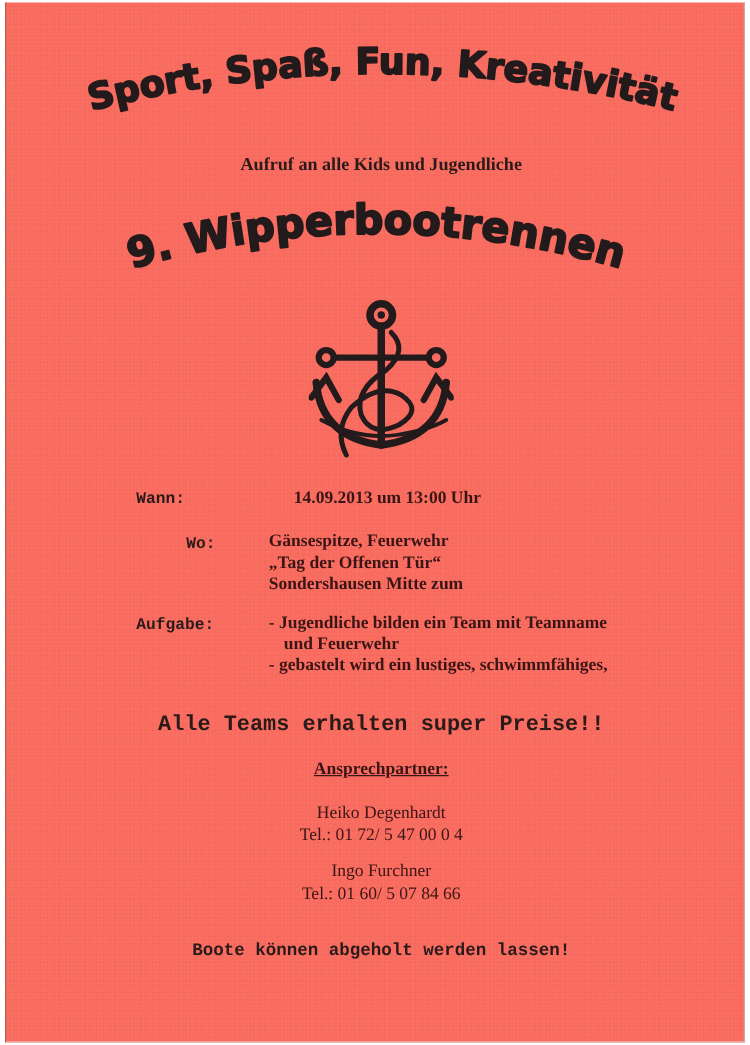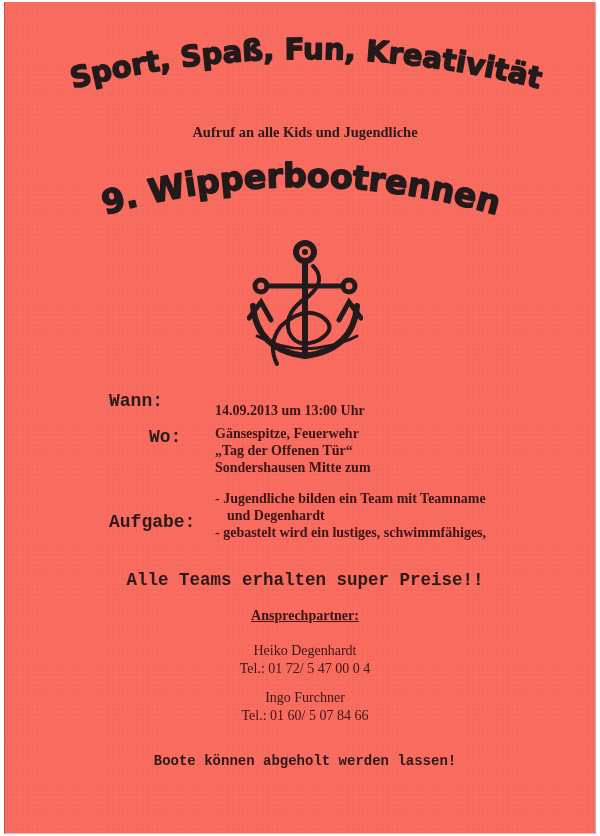--- a/index.html
+++ b/index.html
@@ -57,21 +57,21 @@
       left: 242px;
       top: 238px;
       width: 116px;
       height: 134px;
     }
     .label {
       position: absolute;
       left: 104px;
       font-family: "Liberation Mono", monospace;
       font-weight: bold;
-      font-size: 18px;
+      font-size: 13px;
       color: #2a1a1a;
     }
     .value {
       position: absolute;
       left: 210px;
       font-family: "Liberation Serif", serif;
       font-weight: bold;
       font-size: 14px;
       color: #3a1515;
       line-height: 17px;
@@ -159,35 +159,35 @@
       <path d="M2 78 L14 62 L24 80" stroke-width="5"></path>
       <path d="M114 78 L102 62 L92 80" stroke-width="5"></path>
 
       <path d="M66 26 Q80 40 62 56 Q36 72 42 92 Q50 110 72 100 Q92 88 74 76 Q56 66 34 86 Q20 104 30 124" stroke-width="4"></path>
       <path d="M10 96 Q40 112 70 108 Q96 104 110 96" stroke-width="3"></path>
     </g>
     <circle cx="58" cy="12" r="3" fill="#231a1c"></circle>
   </svg>
 
   <div class="label" style="top:389px;">Wann:</div>
-  <div class="value" style="top:400px;">
+  <div class="value" style="top:388px;margin-left:20px;">
     <div>14.09.2013 um 13:00 Uhr</div>
   </div>
 
   <div class="label" style="top:425px;margin-left:40px;">Wo:</div>
   <div class="value" style="top:423px;">
     <div>Gänsespitze, Feuerwehr</div>
     <div>„Tag der Offenen Tür“</div>
     <div>Sondershausen Mitte zum</div>
   </div>
 
-  <div class="label" style="top:510px;">Aufgabe:</div>
+  <div class="label" style="top:490px;">Aufgabe:</div>
   <div class="value" style="top:488px;">
     <div>- Jugendliche bilden ein Team mit Teamname</div>
-    <div class="indent">und Degenhardt</div>
+    <div class="indent">und Feuerwehr</div>
     <div>- gebastelt wird ein lustiges, schwimmfähiges,</div>
   </div>
 
   <div class="prizes">Alle Teams erhalten super Preise!!</div>
 
   <div class="contact-heading">Ansprechpartner:</div>
 
   <div class="contact" style="top:640px;">
     <div>Heiko Degenhardt</div>
     <div>Tel.: 01 72/ 5 47 00 0 4</div>

